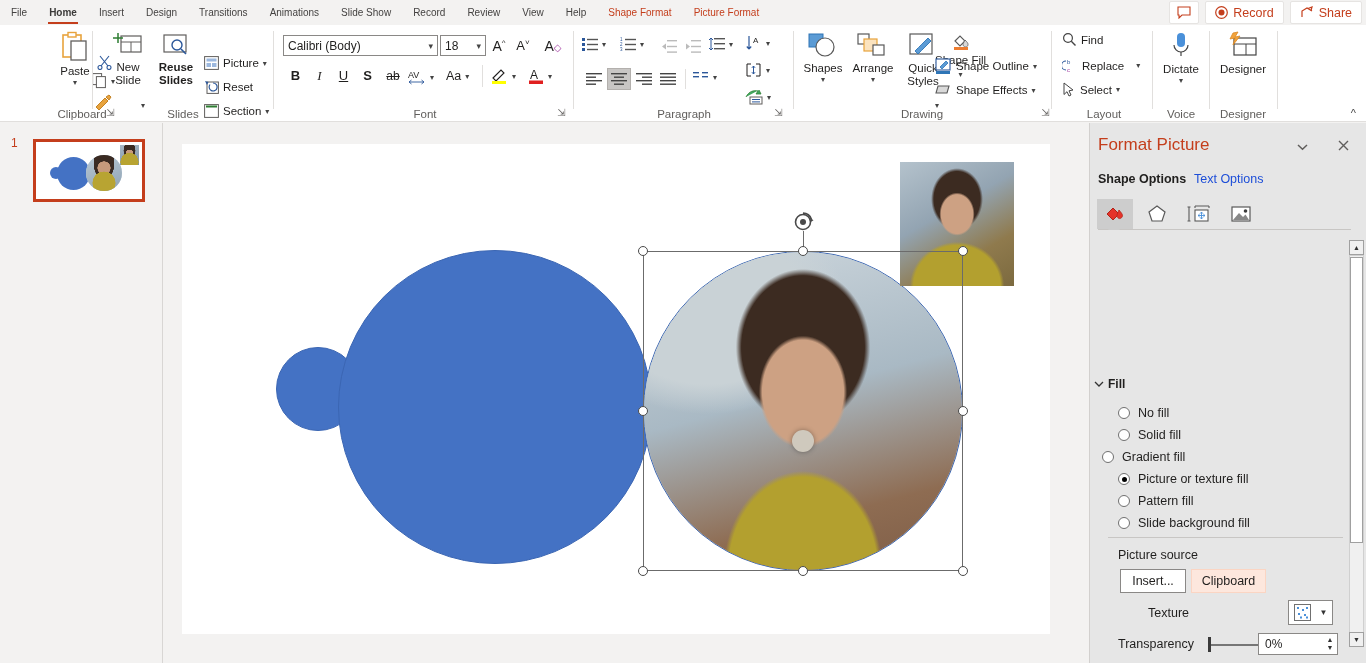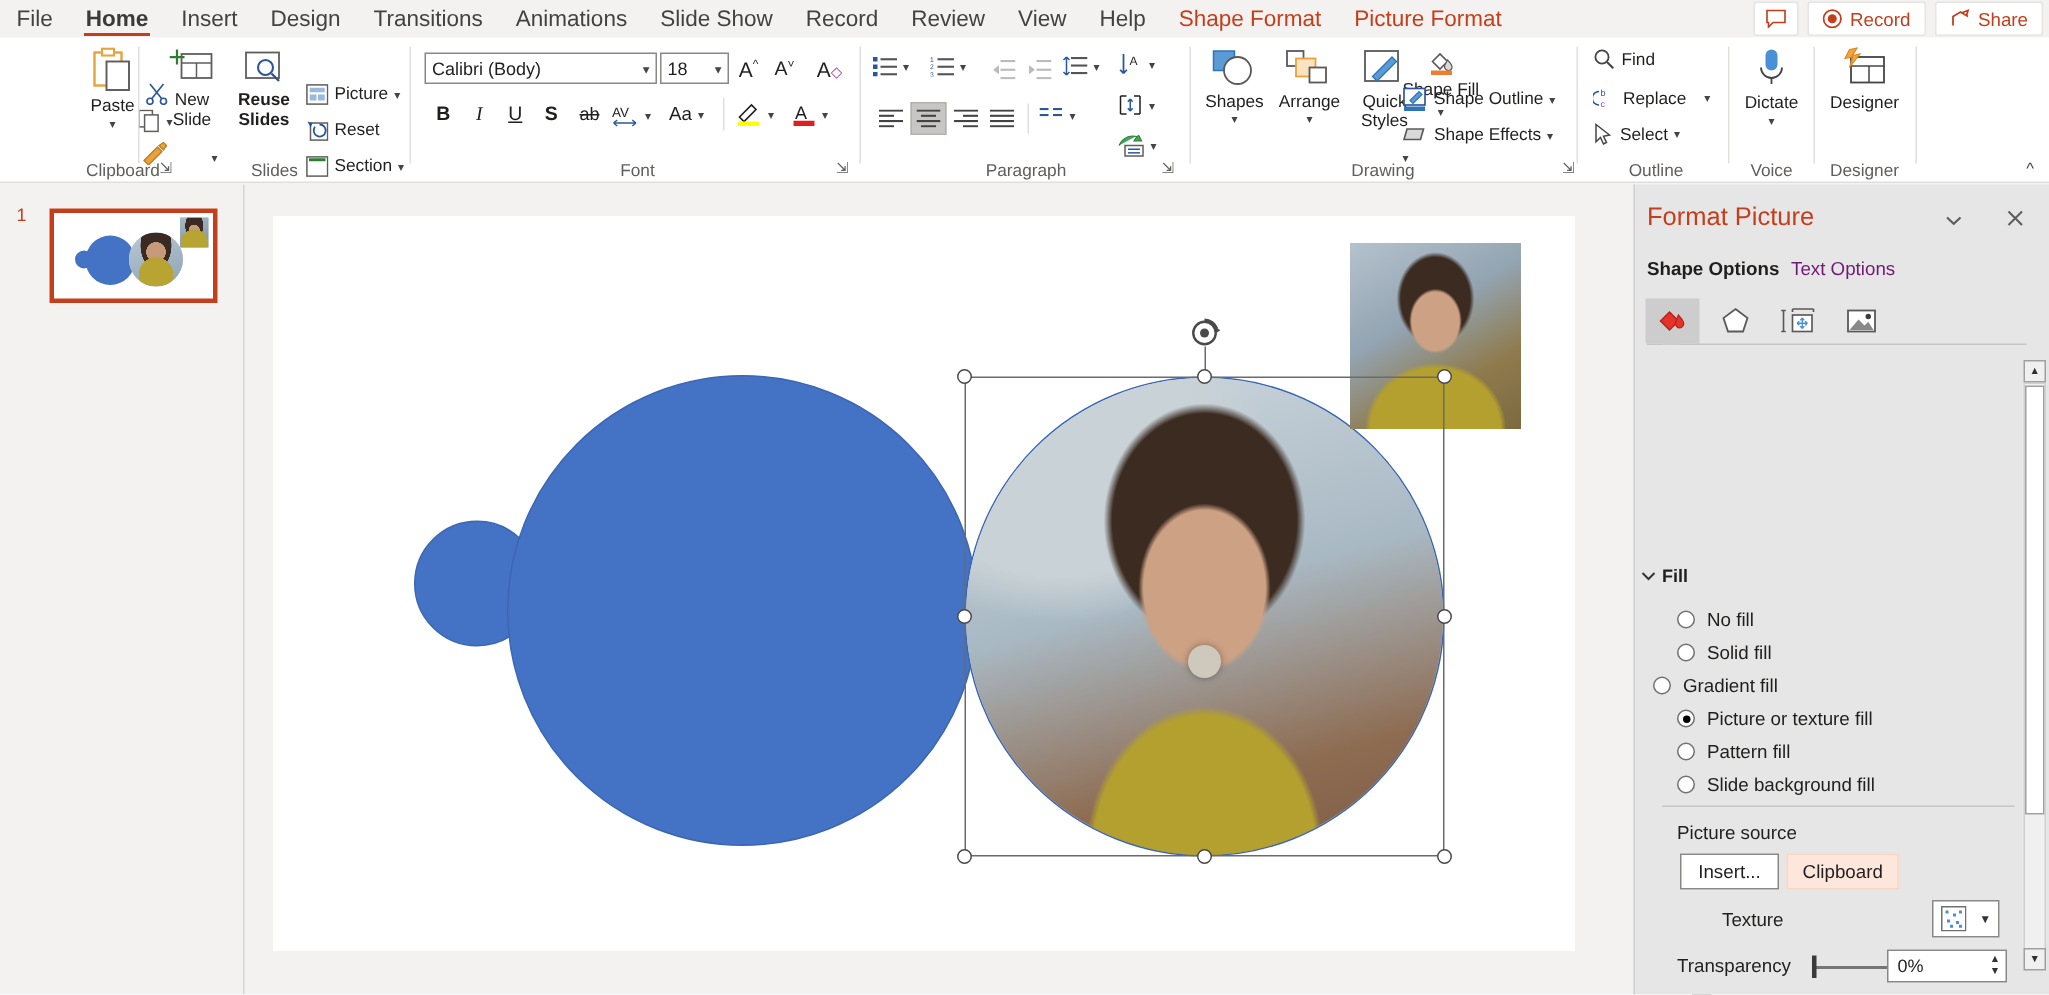--- a/index.html
+++ b/index.html
@@ -12,21 +12,21 @@
     -webkit-font-smoothing: antialiased;
   }
   #app { position: relative; width: 1366px; height: 663px; background: #f3f2f1; }
 
   
   .menubar {
     position: absolute; top: 0; left: 0; width: 1366px; height: 25px;
     background: #f3f2f1; display: flex; align-items: center;
   }
   .menu-item {
-    font-size: 15px; color: #444241; padding: 0 11px; height: 25px;
+    font-size: 10px; color: #444241; padding: 0 11px; height: 25px;
     line-height: 25px; cursor: default; position: relative; white-space: nowrap;
   }
   .menu-item.active { color: #3b3a39; font-weight: bold; }
   .menu-item.active::after {
     content: ""; position: absolute; left: 10px; right: 10px; bottom: 1px;
     height: 2.5px; background: #c43e1c;
   }
   .menu-item.contextual { color: #c43e1c; }
   .menubar-right {
     position: absolute; right: 4px; top: 1px; display: flex; align-items: center; gap: 6px;
@@ -110,21 +110,21 @@
     background: #e6e6e6; border-left: 1px solid #d2d0ce;
   }
   .pane-title {
     position: absolute; left: 8px; top: 12px; font-size: 17px; color: #c43e1c;
   }
   .pane-ctl {
     position: absolute; top: 14px; width: 20px; height: 20px; text-align: center;
     line-height: 20px; color: #605e5c; cursor: default; font-size: 13px;
   }
   .pane-tab {
-    position: absolute; top: 49px; font-size: 12.5px; color: #701a75; cursor: default;
+    position: absolute; top: 49px; font-size: 12.5px; color: #1d4ed8; cursor: default;
   }
   .pane-tab.sel { font-weight: bold; color: #201f1e; }
   .icontab {
     position: absolute; top: 76px; width: 36px; height: 30px;
     display: flex; align-items: center; justify-content: center; cursor: default;
   }
   .icontab.sel { background: #cdcdcd; }
   .icontab-underline {
     position: absolute; top: 106px; left: 8px; width: 253px; height: 1px; background: #c8c6c4;
   }
@@ -564,21 +564,21 @@
         <span>Replace</span>
         <span class="cv" style="margin-left:8px">▾</span>
       </div>
       <div class="smrow" style="left:4px; top:57px;">
         <svg width="14" height="15" viewBox="0 0 14 15">
           <path d="M2 1l9 7-4 0.8 2 4.2-2 1-2-4.3-3 2.8z" fill="none" stroke="#444" stroke-width="1"></path>
         </svg>
         <span>Select</span>
         <span class="cv">▾</span>
       </div>
-      <div class="rgroup-label">Outline</div>
+      <div class="rgroup-label">Layout</div>
     </div>
     <div class="rsep" style="left:1152px;"></div>
 
     <div class="rgroup" style="left:1155px; width:52px;">
       <div class="bigbtn" style="left:0; top:6px; width:52px;">
         <svg width="24" height="30" viewBox="0 0 24 30">
           <rect x="8" y="2" width="8" height="14" rx="4" fill="#4a90d9"></rect>
           <path d="M5 14a7 7 0 0 0 14 0" fill="none" stroke="#444" stroke-width="1.2"></path>
           <line x1="12" y1="21" x2="12" y2="25" stroke="#444" stroke-width="1.2"></line>
         </svg>

